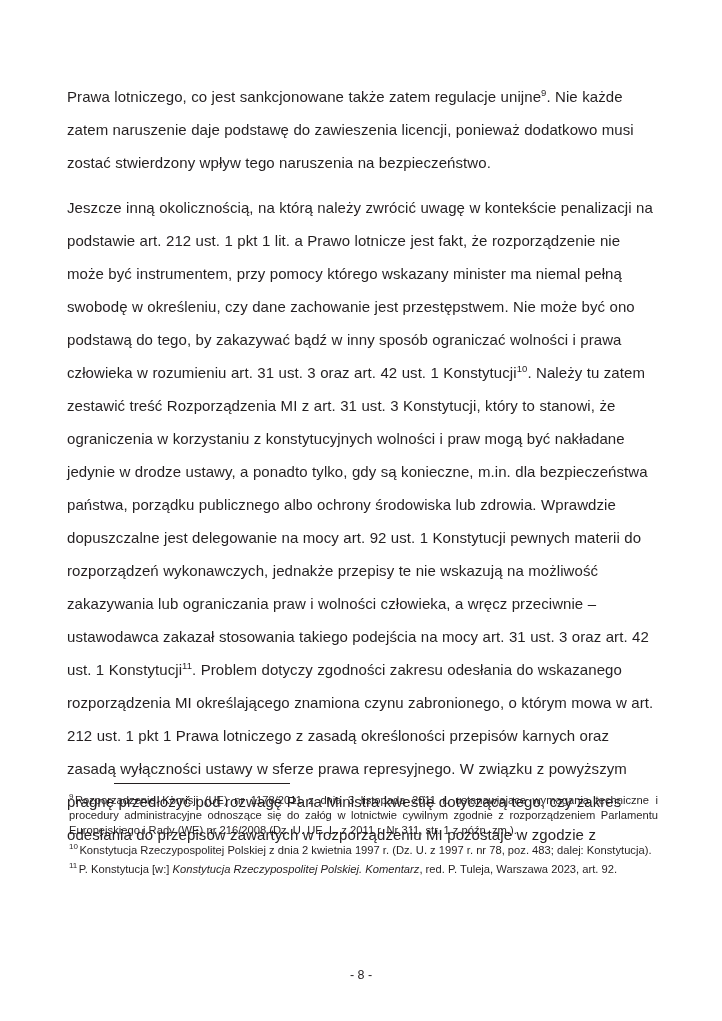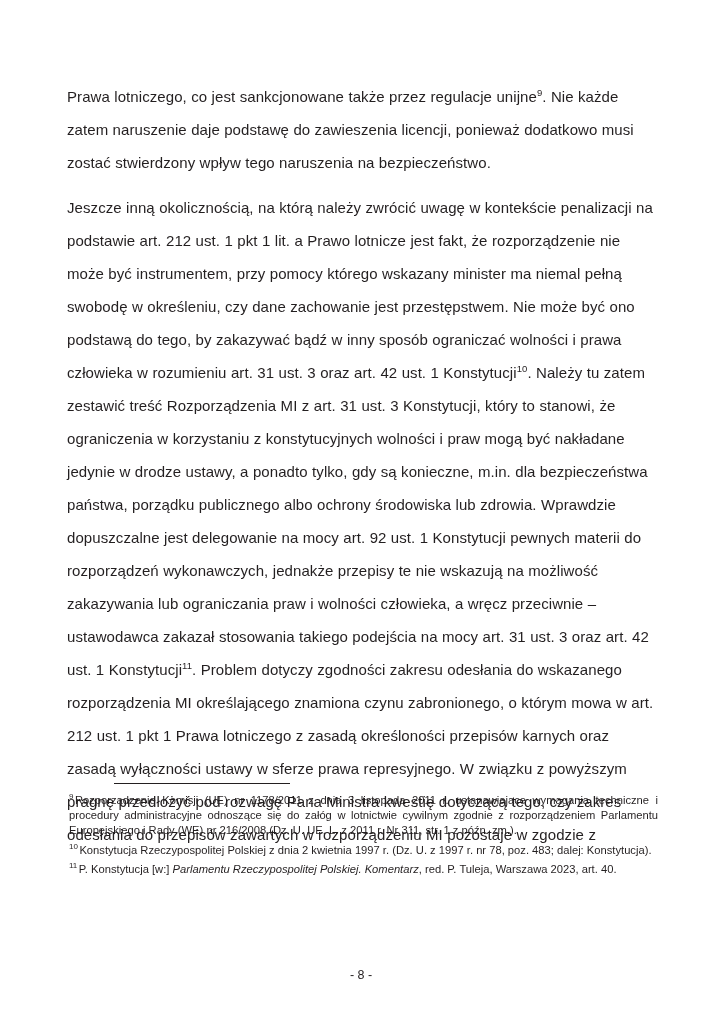--- a/index.html
+++ b/index.html
@@ -105,33 +105,33 @@
     color: #231f20;
   }
 </style>
 </head>
 <body>
 
 <div class="page">
 
   <div class="body-area">
 
-    <p class="para"><span>Prawa lotniczego, co jest sankcjonowane także przez regulacje unijne</span><sup class="fnref">9</sup><span>.  Nie każde zatem naruszenie daje podstawę do zawieszenia licencji, ponieważ dodatkowo musi zostać stwierdzony wpływ tego naruszenia na bezpieczeństwo.</span></p>
+    <p class="para"><span>Prawa lotniczego, co jest sankcjonowane także zatem regulacje unijne</span><sup class="fnref">9</sup><span>.  Nie każde zatem naruszenie daje podstawę do zawieszenia licencji, ponieważ dodatkowo musi zostać stwierdzony wpływ tego naruszenia na bezpieczeństwo.</span></p>
 
     <p class="para"><span>Jeszcze inną okolicznością, na którą należy zwrócić uwagę w kontekście penalizacji na podstawie art. 212 ust. 1 pkt 1 lit. a Prawo lotnicze jest fakt, że rozporządzenie nie może być instrumentem, przy pomocy którego wskazany minister ma niemal pełną swobodę w określeniu, czy dane zachowanie jest przestępstwem. Nie może być ono podstawą do tego, by zakazywać bądź w inny sposób ograniczać wolności i prawa człowieka w rozumieniu art. 31 ust. 3 oraz art. 42 ust. 1 Konstytucji</span><sup class="fnref">10</sup><span>. Należy tu zatem zestawić treść Rozporządzenia MI z art. 31 ust. 3 Konstytucji, który to stanowi, że ograniczenia w korzystaniu z konstytucyjnych wolności i praw mogą być nakładane jedynie w drodze ustawy, a ponadto tylko, gdy są konieczne, m.in. dla bezpieczeństwa państwa, porządku publicznego albo ochrony środowiska lub zdrowia. Wprawdzie dopuszczalne jest delegowanie na mocy art. 92 ust. 1 Konstytucji pewnych materii do rozporządzeń wykonawczych, jednakże przepisy te nie wskazują na możliwość zakazywania lub ograniczania praw i wolności człowieka, a wręcz przeciwnie – ustawodawca zakazał stosowania takiego podejścia na mocy art. 31 ust. 3 oraz art. 42 ust. 1 Konstytucji</span><sup class="fnref">11</sup><span>. Problem dotyczy zgodności zakresu odesłania do wskazanego rozporządzenia MI określającego znamiona czynu zabronionego, o którym mowa w art. 212 ust. 1 pkt 1 Prawa lotniczego z zasadą określoności przepisów karnych oraz zasadą wyłączności ustawy w sferze prawa represyjnego. W związku z powyższym pragnę przedłożyć pod rozwagę Pana Ministra kwestię dotyczącą tego, czy zakres odesłania do przepisów zawartych w rozporządzeniu MI pozostaje w zgodzie z</span></p>
 
   </div>
 
   <div class="footnote-area">
 
     <hr class="footnote-rule">
 
     <p class="footnote"><sup>9</sup><span>Rozporządzenie Komisji (UE) nr 1178/2011 z dnia 3 listopada 2011 r. ustanawiające wymagania techniczne i procedury administracyjne odnoszące się do załóg w lotnictwie cywilnym zgodnie z rozporządzeniem Parlamentu Europejskiego i Rady (WE) nr 216/2008 (Dz. U. UE. L. z 2011 r. Nr 311, str. 1 z późn. zm.).</span></p>
 
     <p class="footnote"><sup>10</sup><span>Konstytucja Rzeczypospolitej Polskiej z dnia 2 kwietnia 1997 r. (Dz. U. z 1997 r. nr 78, poz. 483; dalej: Konstytucja).</span></p>
 
-    <p class="footnote"><sup>11</sup><span>P. Konstytucja [w:] </span><i>Parlamentu Rzeczypospolitej Polskiej. Komentarz</i><span>, red. P. Tuleja, Warszawa 2023, art. 40.</span></p>
+    <p class="footnote"><sup>11</sup><span>P. Konstytucja [w:] </span><i>Konstytucja Rzeczypospolitej Polskiej. Komentarz</i><span>, red. P. Tuleja, Warszawa 2023, art. 92.</span></p>
 
   </div>
 
   <div class="page-number">- 8 -</div>
 
 </div>
 
 </body></html>

